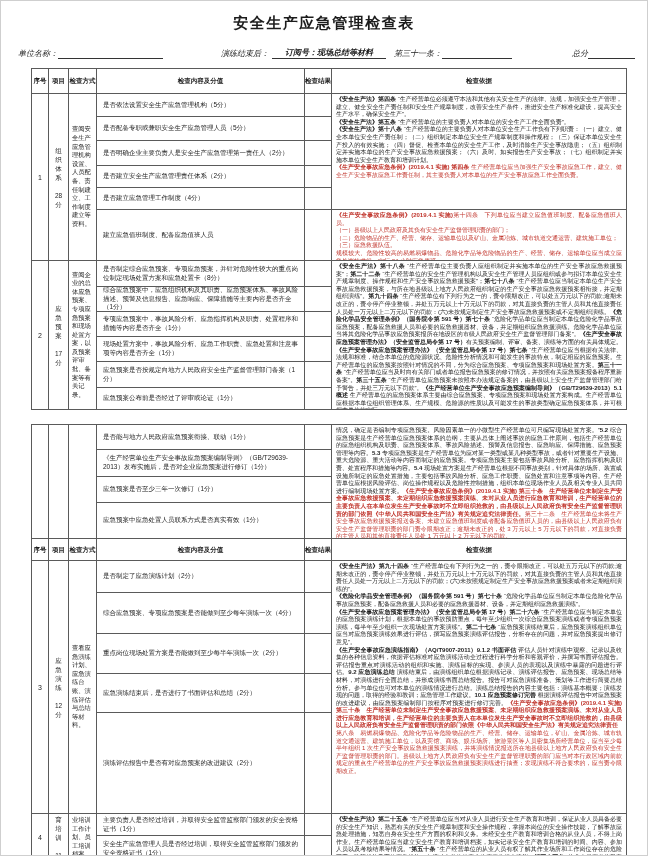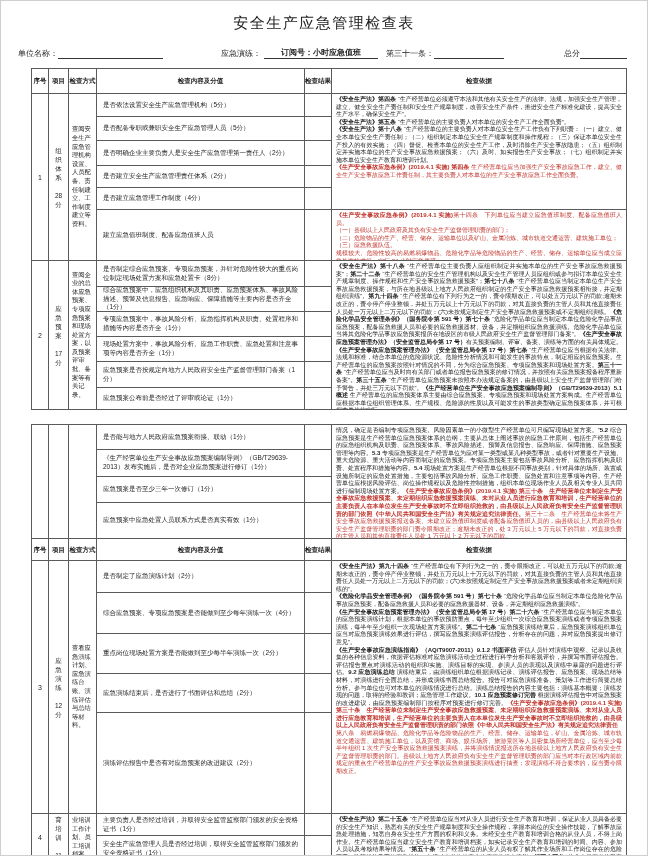--- a/index.html
+++ b/index.html
@@ -1,22 +1,22 @@
 <!DOCTYPE html>
 <html><head>
 <meta charset="utf-8">
 <style>
   html,body{margin:0;padding:0;background:#ffffff;}
   .page{
     position:relative;width:648px;height:856px;box-sizing:border-box;
     background:#ffffff;border:1px solid #cfcfcf;overflow:hidden;
     font-family:"Liberation Sans","DejaVu Sans",sans-serif;color:#1c1c1c;
   }
-  .title{margin-top:13px;text-align:center;font-size:15px;font-weight:normal;letter-spacing:1.5px;}
-  .fields{display:flex;align-items:flex-end;font-size:8px;margin:14px 0 9px 17px;white-space:nowrap;}
+  .title{margin-top:13px;text-align:center;font-size:15px;font-weight:bold;letter-spacing:1.5px;}
+  .fields{display:flex;align-items:flex-end;font-size:8px;margin:14px 0 9px 17px;white-space:nowrap;font-style:italic;}
   .blank{display:inline-block;border-bottom:1px solid #333;height:10px;}
   .fill-line{display:inline-block;border-bottom:1px solid #333;height:11px;padding:0 7px;
     font-weight:bold;font-size:8px;}
   .grid{
     display:grid;margin-left:30px;width:596px;box-sizing:border-box;
     border-top:1px solid #5a5a5a;border-left:1px solid #5a5a5a;
     grid-template-columns:17px 20px 28px 208px 27px 295px;
   }
   .g1{grid-template-rows:25px 23px 24px 25px 22px 22px 51px 26px 25px 25px 25px 26px 22px;}
   .g2{margin-top:14px;grid-template-rows:25px 27px 26px 36px 22px 32px 41px 40px 39px 101px 22px 26px;}
@@ -39,22 +39,22 @@
 </head>
 <body>
 
 <div class="page">
 
   <div class="title">安全生产应急管理检查表</div>
 
   <div class="fields">
     <span>单位名称：</span>
     <span class="blank" style="width:105px"></span>
-    <span style="margin-left:58px">应急演练：</span>
-    <span class="fill-line" style="margin-left:3px;min-width:100px;text-align:center">订阅号：小时应急值班</span>
+    <span style="margin-left:58px">演练结束后：</span>
+    <span class="fill-line" style="margin-left:3px;min-width:100px;text-align:center">订阅号：现场总结等材料</span>
     <span style="margin-left:8px">第三十一条：</span>
     <span class="blank" style="width:70px"></span>
     <span style="margin-left:60px">总分</span>
     <span class="blank" style="width:47px"></span>
   </div>
 
   <div class="grid g1">
     <div class="cell hd" style="grid-area:1/1/2/2">序号</div>
     <div class="cell hd" style="grid-area:1/2/2/3">项目</div>
     <div class="cell hd" style="grid-area:1/3/2/4">检查方式</div>

